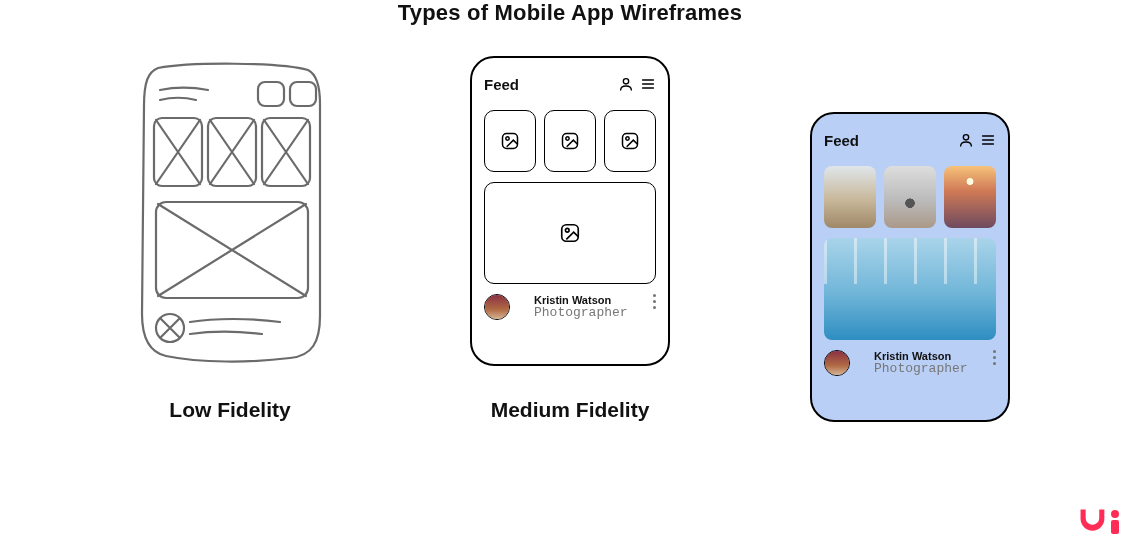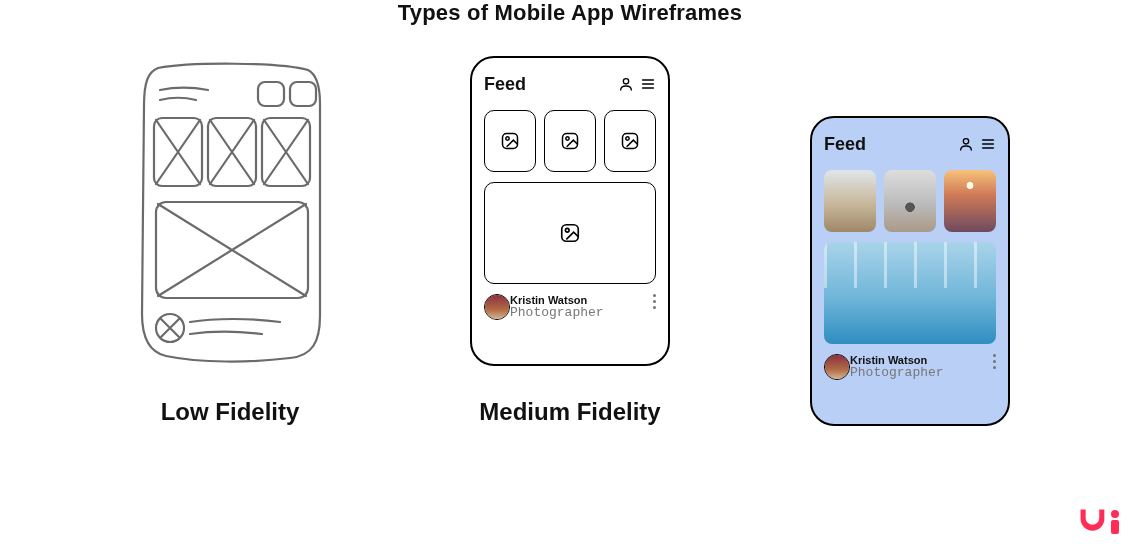--- a/index.html
+++ b/index.html
@@ -1,36 +1,36 @@
 <!DOCTYPE html>
 <html><head>
 <meta charset="utf-8">
 <style>
   * { box-sizing: border-box; margin: 0; padding: 0; }
   html, body { width: 1140px; height: 550px; font-family: -apple-system, BlinkMacSystemFont, "Segoe UI", Helvetica, Arial, sans-serif; background: #fff; color: #111; }
   .page { width: 1140px; height: 550px; position: relative; }
   .title { text-align: center; font-size: 22px; font-weight: 700; letter-spacing: 0.2px; }
   .row { display: flex; justify-content: space-around; align-items: flex-end; padding: 30px 60px 0 60px; }
   .col { display: flex; flex-direction: column; align-items: center; width: 300px; }
-  .caption { font-size: 24px; font-weight: 600; margin-top: 32px; text-align: center; }
+  .caption { font-size: 21px; font-weight: 600; margin-top: 32px; text-align: center; }
 
   
   .mock { width: 200px; height: 310px; position: relative; }
 
   
 
   
   .phone { width: 200px; height: 310px; border: 2.5px solid #000; border-radius: 24px; background: #fff; padding: 14px 12px 12px 12px; display: flex; flex-direction: column; }
   .ph-header { display: flex; align-items: center; justify-content: space-between; height: 24px; }
-  .feed-label { font-size: 18px; font-weight: 700; }
+  .feed-label { font-size: 15px; font-weight: 700; }
   .hdr-icons { display: flex; gap: 6px; align-items: center; }
   .thumb-row { display: flex; gap: 8px; margin-top: 14px; }
   .thumb { flex: 1; height: 62px; border: 1.8px solid #000; border-radius: 10px; display: flex; align-items: center; justify-content: center; background: #fff; overflow: hidden; }
   .bigthumb { margin-top: 10px; height: 102px; border: 1.8px solid #000; border-radius: 10px; display: flex; align-items: center; justify-content: center; background: #fff; overflow: hidden; position: relative; }
-  .author { display: flex; gap: 0; margin-top: 10px; }
+  .author { display: flex; gap: 24px; margin-top: 10px; }
   .avatar { width: 26px; height: 26px; border-radius: 50%; background: #b46; border: 1.5px solid #000; overflow: hidden; }
   .author-text { display: flex; flex-direction: column; line-height: 1.1; }
   .author-name { font-size: 11px; font-weight: 700; }
   .author-role { font-size: 13px; color: #777; font-family: Liberation Mono, monospace; }
   .more { margin-left: auto; font-size: 14px; letter-spacing: 0; line-height: 0.4; color: #555; display: flex; flex-direction: column; gap: 3px; align-items: center; }
   .more span { width: 3px; height: 3px; border-radius: 50%; background: #737373; display: block; }
 
   
   .hf { background: #b9cff6; border-color: #000; }
   .hf .thumb, .hf .bigthumb { border: none; border-radius: 8px; }

